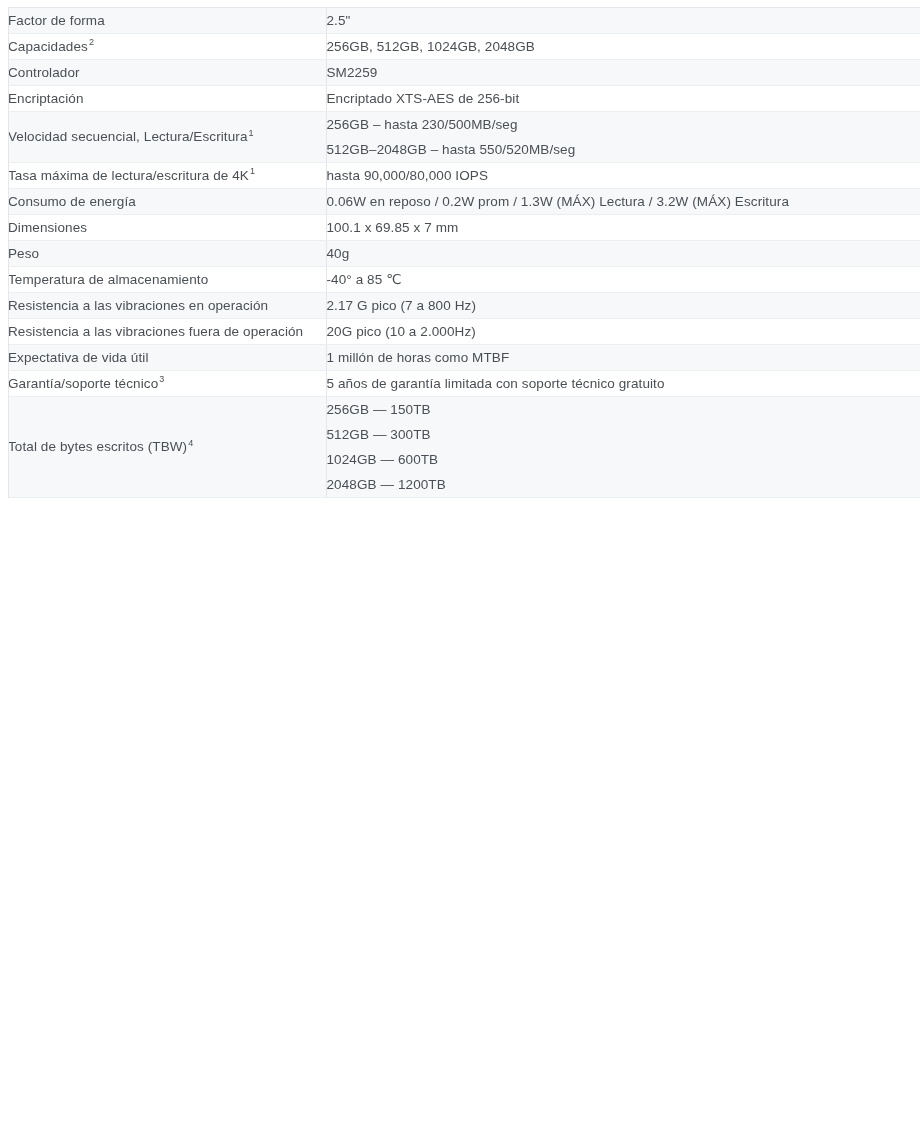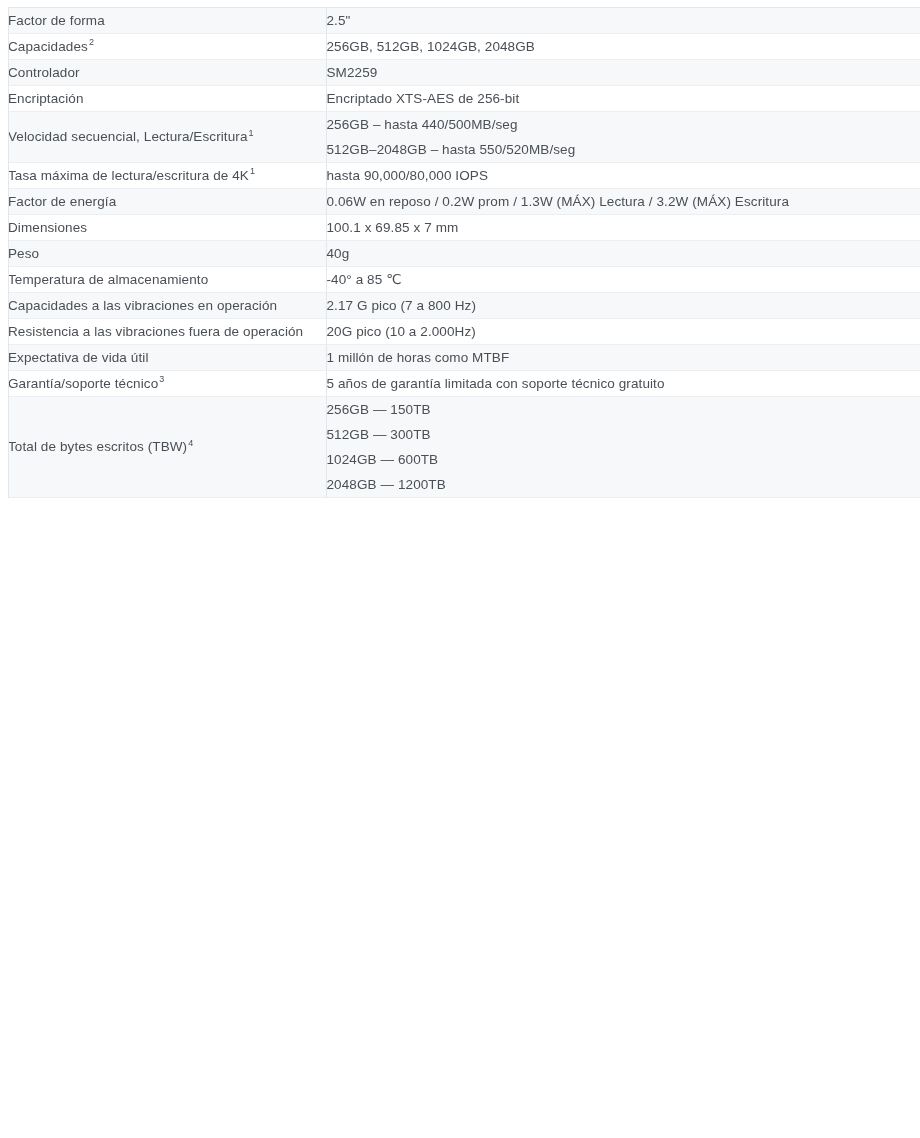--- a/index.html
+++ b/index.html
@@ -132,35 +132,35 @@
           <td class="cell-value">
             <span class="value-lines">
               <span class="vline">Encriptado XTS-AES de 256-bit</span>
             </span>
           </td>
         </tr>
         <tr class="spec-row">
           <td class="cell-label"><span class="label-text">Velocidad secuencial, Lectura/Escritura</span><span class="sup">1</span></td>
           <td class="cell-value">
             <span class="value-lines">
-              <span class="vline">256GB – hasta 440/500MB/seg</span>
+              <span class="vline">256GB – hasta 230/500MB/seg</span>
               <span class="vline">512GB–2048GB – hasta 550/520MB/seg</span>
             </span>
           </td>
         </tr>
         <tr class="spec-row">
           <td class="cell-label"><span class="label-text">Tasa máxima de lectura/escritura de 4K</span><span class="sup">1</span></td>
           <td class="cell-value">
             <span class="value-lines">
               <span class="vline">hasta 90,000/80,000 IOPS</span>
             </span>
           </td>
         </tr>
         <tr class="spec-row">
-          <td class="cell-label"><span class="label-text">Factor de energía</span></td>
+          <td class="cell-label"><span class="label-text">Consumo de energía</span></td>
           <td class="cell-value">
             <span class="value-lines">
               <span class="vline">0.06W en reposo / 0.2W prom / 1.3W (MÁX) Lectura / 3.2W (MÁX) Escritura</span>
             </span>
           </td>
         </tr>
         <tr class="spec-row">
           <td class="cell-label"><span class="label-text">Dimensiones</span></td>
           <td class="cell-value">
             <span class="value-lines">
@@ -178,21 +178,21 @@
         </tr>
         <tr class="spec-row">
           <td class="cell-label"><span class="label-text">Temperatura de almacenamiento</span></td>
           <td class="cell-value">
             <span class="value-lines">
               <span class="vline">-40° a 85 ℃</span>
             </span>
           </td>
         </tr>
         <tr class="spec-row">
-          <td class="cell-label"><span class="label-text">Capacidades a las vibraciones en operación</span></td>
+          <td class="cell-label"><span class="label-text">Resistencia a las vibraciones en operación</span></td>
           <td class="cell-value">
             <span class="value-lines">
               <span class="vline">2.17 G pico (7 a 800 Hz)</span>
             </span>
           </td>
         </tr>
         <tr class="spec-row">
           <td class="cell-label"><span class="label-text">Resistencia a las vibraciones fuera de operación</span></td>
           <td class="cell-value">
             <span class="value-lines">

